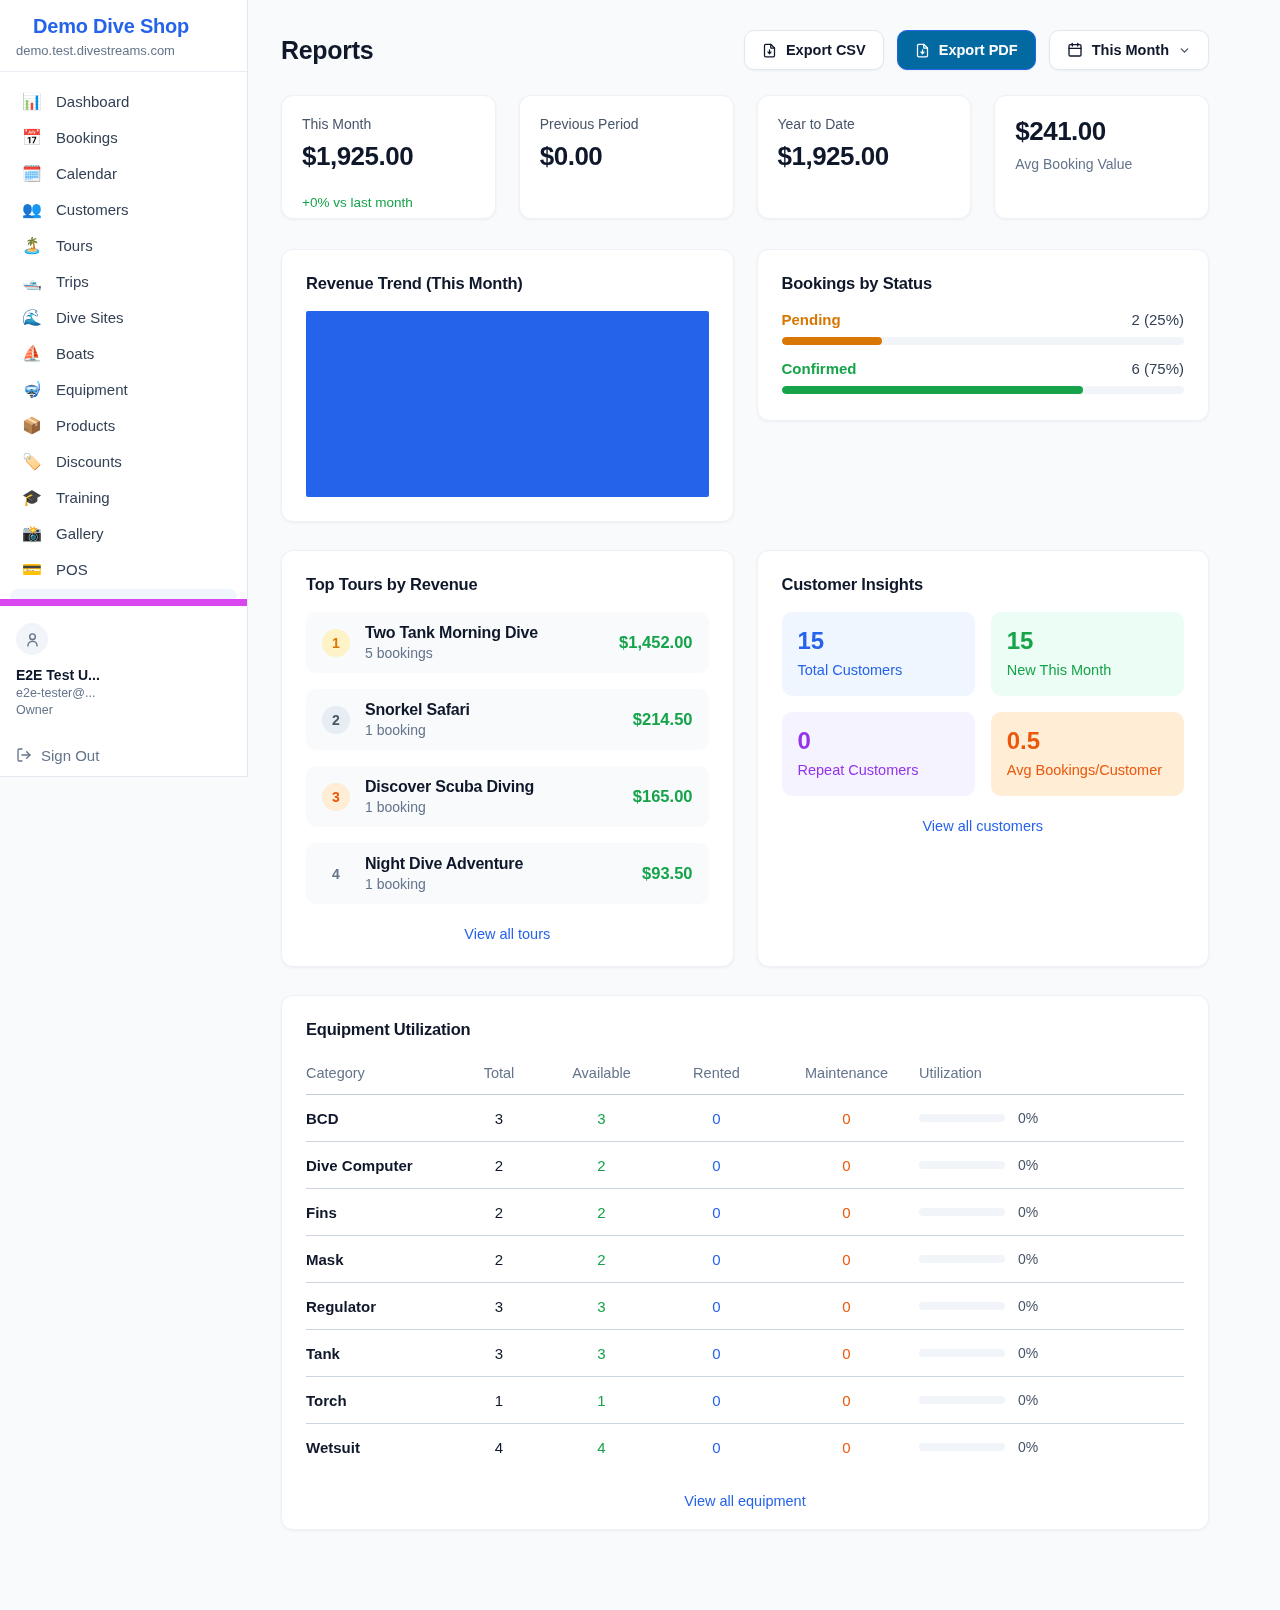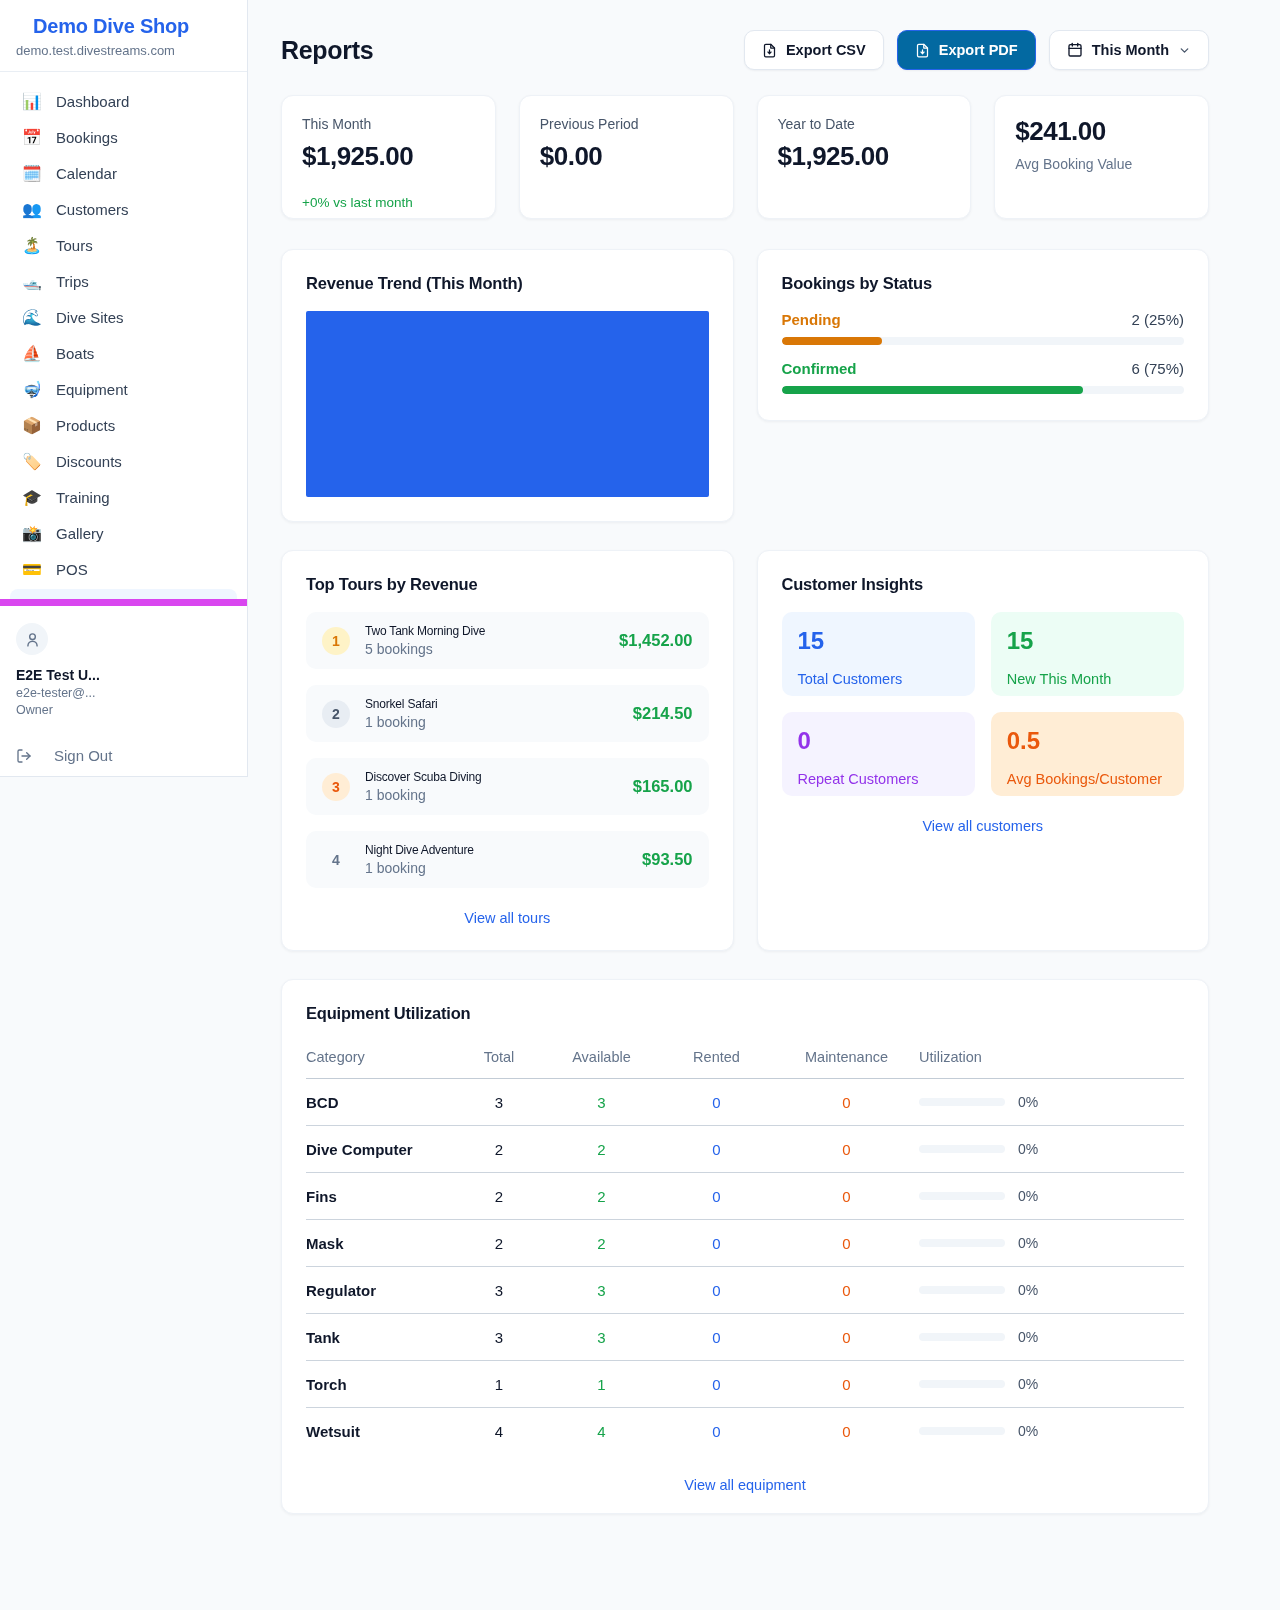--- a/index.html
+++ b/index.html
@@ -22,21 +22,21 @@
   .sb-nav { flex:1; padding:12px 10px 0; overflow:hidden; display:flex; flex-direction:column; }
   .nav-item { display:flex; align-items:center; gap:14px; height:42.5px; padding:0 12px; font-size:15px; color:#334155; border-radius:8px; cursor:pointer; }
   .nav-icon { width:20px; font-size:16px; text-align:center; flex:none; }
   .nav-active-sliver { height:12px; background:#eff6ff; border-radius:8px 8px 0 0; margin-top:2px; }
   .sb-user { border-top:7px solid #d946ef; padding:9px 16px 12px; display:flex; gap:11px;flex-direction:column; }
   .avatar { width:32px; height:32px; border-radius:50%; background:#f1f5f9; color:#64748b;
             display:flex; align-items:center; justify-content:center; flex:none; margin-top:8px; }
   .user-meta { flex:1; min-width:0; }
   .user-name { font-size:14px; font-weight:bold; color:#0f172a; line-height:1.35; }
   .user-email, .user-role { font-size:12.5px; color:#64748b; line-height:1.35; }
-  .signout { display:flex; align-items:center; gap:22px; color:#64748b; font-size:15px; margin-top:17px; cursor:pointer; white-space:nowrap; }
+  .signout { display:flex; gap:9px; color:#64748b; font-size:15px; margin-top:17px; cursor:pointer; white-space:nowrap; }
   
   .main { position:absolute; left:248px; top:0; right:7px; padding:30px 64px 40px 33px; }
   .main-head { display:flex; justify-content:space-between; align-items:center; margin-bottom:25px; }
   .page-title { font-size:25px; font-weight:bold; letter-spacing:-0.3px; }
   .btn-row { display:flex; gap:13px; }
   .btn { display:inline-flex; align-items:center; gap:9px; height:40px; padding:0 17px;
          border-radius:10px; font-size:14.5px; font-weight:bold; background:#fff;
          border:1px solid #e2e8f0; color:#0f172a; box-shadow:0 1px 2px rgba(15,23,42,.05); cursor:pointer; }
   .btn-primary { background:#0369a1; border-color:#2563eb; color:#fff; }
   .btn svg { flex:none; }
@@ -70,29 +70,29 @@
   
   .tour-row { display:flex; align-items:center; gap:15px; background:#f8fafc; border-radius:10px;
               padding:12px 16px; margin-bottom:16px; }
   .rank { width:28px; height:28px; border-radius:50%; flex:none;
           display:flex; align-items:center; justify-content:center; font-size:14px; font-weight:bold; }
   .rank-1 { background:#fef3c7; color:#d97706; }
   .rank-2 { background:#e8edf3; color:#475569; }
   .rank-3 { background:#ffedd5; color:#ea580c; }
   .rank-4 { background:transparent; color:#64748b; }
   .tour-info { flex:1; min-width:0; }
-  .tour-name { font-size:12px; font-weight:normal; letter-spacing:-0.2px; }
+  .tour-name { font-size:16px; font-weight:bold; letter-spacing:-0.2px; }
   .tour-bookings { font-size:14px; color:#64748b; margin-top:3px; }
   .tour-rev { font-size:16.5px; font-weight:bold; color:#16a34a; white-space:nowrap; }
   .view-link { display:block; text-align:center; color:#2563eb; font-size:14.5px; margin-top:22px; cursor:pointer; text-decoration:none; }
   
   .insight-grid { display:grid; grid-template-columns:1fr 1fr; gap:16px; }
   .tile { border-radius:10px; padding:15px 16px; height:84px; }
   .tile-value { font-size:24px; font-weight:bold; }
-  .tile-label { font-size:14.5px; margin-top:16px; }
+  .tile-label { font-size:14.5px; margin-top:7px; }
   .tile-blue   { background:#eff6ff; } .tile-blue .tile-value,   .tile-blue .tile-label   { color:#2563eb; }
   .tile-green  { background:#ecfdf5; } .tile-green .tile-value,  .tile-green .tile-label  { color:#16a34a; }
   .tile-purple { background:#f5f3ff; } .tile-purple .tile-value, .tile-purple .tile-label { color:#9333ea; }
   .tile-orange { background:#ffedd5; } .tile-orange .tile-value, .tile-orange .tile-label { color:#ea580c; }
   
   .equip-card { padding:24px 24px 20px; }
   table { width:100%; border-collapse:collapse; }
   th { font-size:14.5px; color:#64748b; font-weight:normal; text-align:center; padding:8px 0 13px; border-bottom:1px solid #c3ccd6; }
   th.col-category, th.col-util { text-align:left; }
   td { font-size:15px; padding:0; height:47px; border-bottom:1px solid #ccd4dd; text-align:center; }

